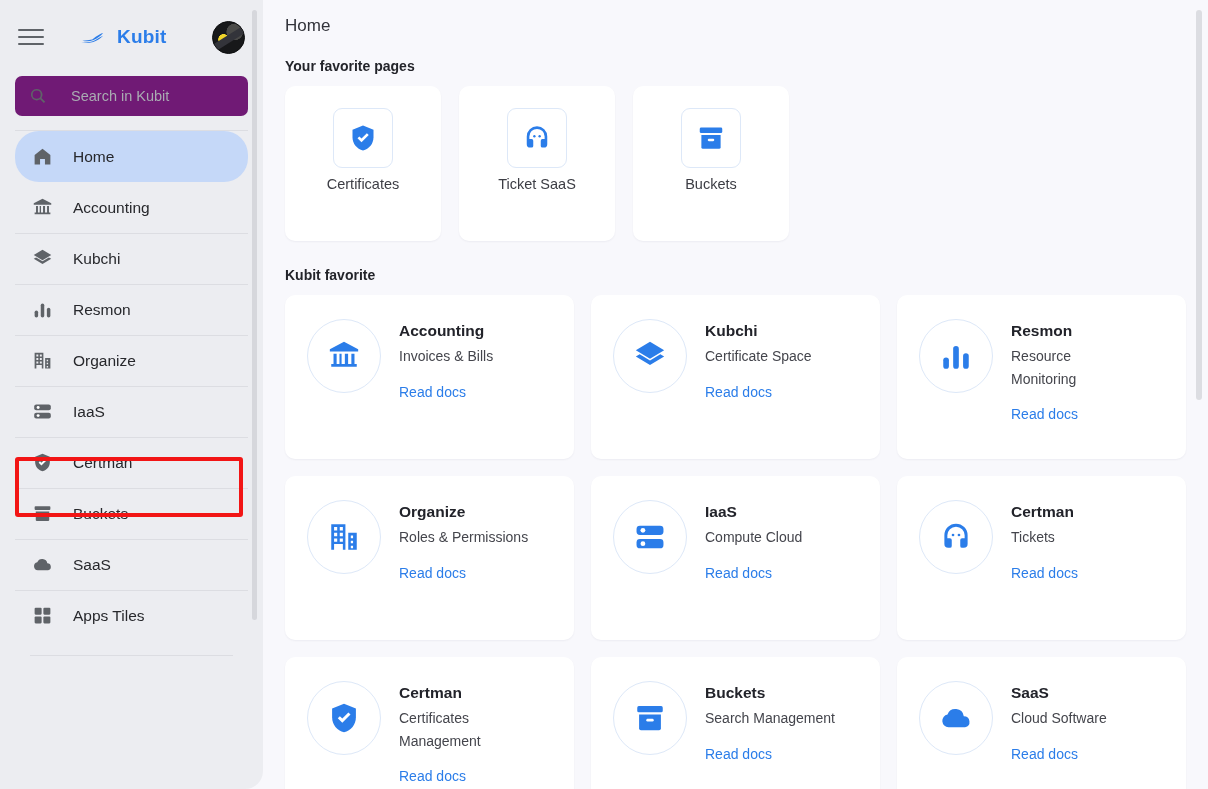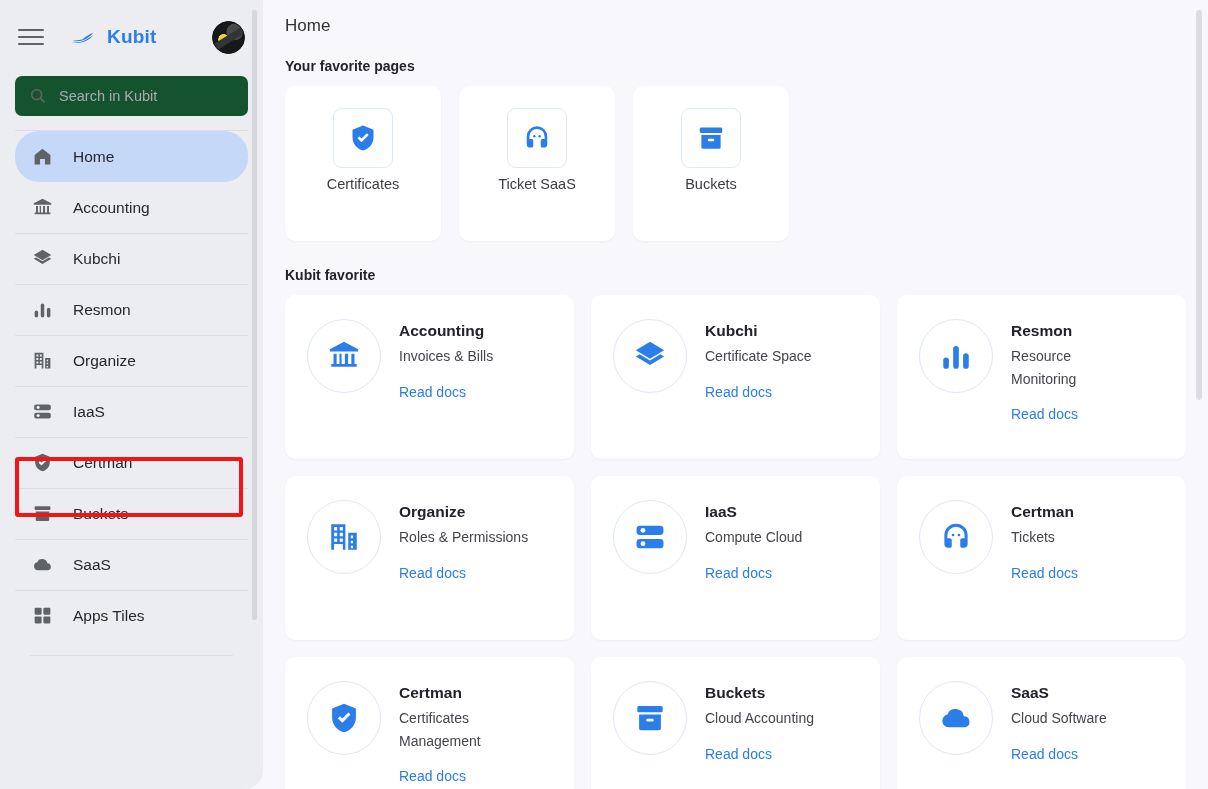--- a/index.html
+++ b/index.html
@@ -17,21 +17,21 @@
     background: #ecedf1;
     border-bottom-right-radius: 18px;
     position: relative;
     flex: 0 0 263px;
     overflow: hidden;
   }
   .sb-top {
     height: 74px;
     display: flex; align-items: center;
     padding: 0 18px;
-    gap: 18px;
+    gap: 28px;
   }
   .hamburger {
     width: 26px; height: 26px;
     display: flex; flex-direction: column; justify-content: center; gap: 5px;
     cursor: pointer;
     margin-right: 8px;
   }
   .hamburger i { display: block; height: 2px; background: #5f6368; border-radius: 1px; }
   .brand { display: flex; align-items: center; gap: 7px; cursor: pointer; }
   .brand-name { font-size: 19px; font-weight: bold; color: #2b7de9; letter-spacing: .2px; }
@@ -50,24 +50,24 @@
     content: "";
     position: absolute; left: -4px; top: 12px;
     width: 44px; height: 7px;
     background: #33343a;
     transform: rotate(-32deg);
   }
 
   .search-box {
     margin: 2px 15px 0 15px;
     height: 40px;
-    background: #14532d;
+    background: #701a75;
     border-radius: 7px;
     display: flex; align-items: center;
-    padding: 0 14px; gap: 12px;
+    padding: 0 14px; gap: 24px;
     cursor: text;
   }
   .search-ph { font-size: 14.5px; color: #a9abb2; }
 
   .sb-divider { height: 1px; background: #dcdde2; margin: 14px 15px 0 15px; }
 
   .sb-list { padding: 0 15px; }
   .sb-item {
     height: 51px;
     display: flex; align-items: center;
@@ -446,21 +446,21 @@
       </div>
 
       <div class="svc-card">
         <div class="svc-circle">
           <svg class="svc-ico">
               <use href="#i-archive"></use>
             </svg>
         </div>
         <div class="svc-text">
           <div class="svc-name">Buckets</div>
-          <div class="svc-sub">Cloud Accounting</div>
+          <div class="svc-sub">Search Management</div>
           <div class="svc-link">Read docs</div>
         </div>
       </div>
 
       <div class="svc-card">
         <div class="svc-circle">
           <svg class="svc-ico">
               <use href="#i-cloud"></use>
             </svg>
         </div>

